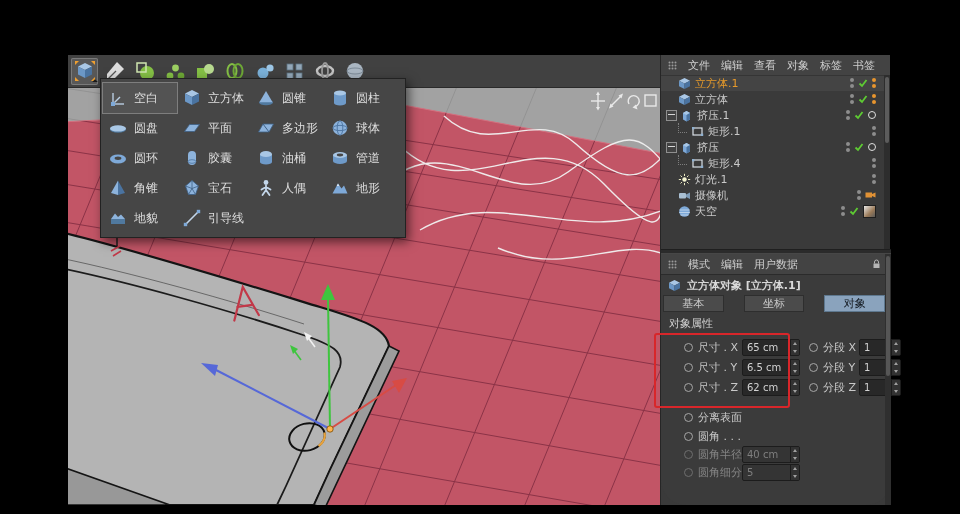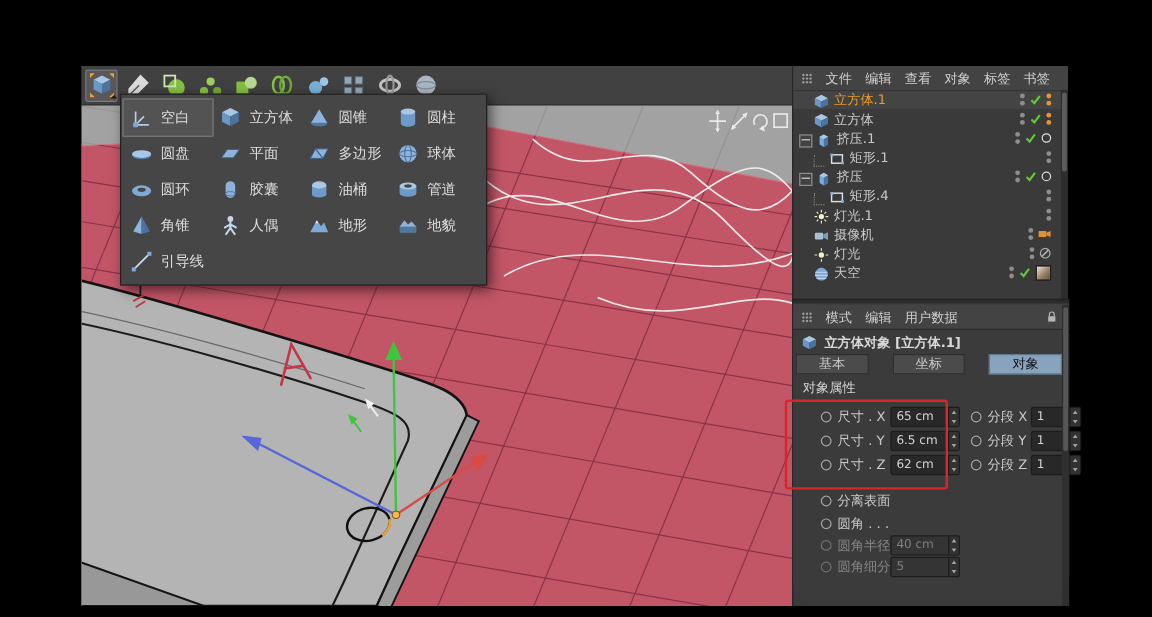--- a/index.html
+++ b/index.html
@@ -28,21 +28,21 @@
   .pal-icon{width:20px;height:20px;flex:0 0 20px;}
 
   
   .rp{position:absolute;left:592px;top:0;width:230px;height:450px;background:#3a3a3a;border-left:1px solid #262626;box-sizing:border-box;}
   .menubar{height:20px;display:flex;align-items:center;gap:11px;padding:0 7px;background:#434343;
            border-bottom:1px solid #2b2b2b;color:#cfcfcf;font-size:11px;position:relative;}
   .menubar .mi{cursor:default;}
   .gridglyph{width:9px;height:9px;flex:0 0 9px;}
 
   .om-list{position:absolute;left:0;top:20px;width:224px;height:174px;overflow:hidden;}
-  .om-row{height:16px;display:flex;align-items:flex-end;padding-left:5px;font-size:11px;color:#c9c9c9;position:relative;}
+  .om-row{height:16px;display:flex;align-items:center;padding-left:5px;font-size:11px;color:#c9c9c9;position:relative;}
   .om-row.selected{background:rgba(255,255,255,.05);}
   .om-row.selected .oname{color:#e79a2a;}
   .slot{width:12px;flex:0 0 12px;height:12px;position:relative;}
   .exp{width:9px;flex:0 0 9px;height:9px;border:1px solid #8f8f8f;background:#424242;margin-right:3px;position:relative;}
   .exp .minus{position:absolute;left:1px;right:1px;top:3px;height:1px;background:#d6d6d6;}
   .tree-l{width:8px;flex:0 0 8px;height:9px;margin:-7px 4px 0 0;border-left:1px dotted #7e7e7e;border-bottom:1px dotted #7e7e7e;}
   .oicon{width:13px;height:13px;flex:0 0 13px;margin-right:4px;}
   .badges{position:absolute;right:9px;top:0;height:16px;display:flex;align-items:center;gap:4px;}
   .dotpair{display:flex;flex-direction:column;gap:2px;}
   .dot{width:4px;height:4px;border-radius:50%;background:#8d8d8d;}
@@ -361,20 +361,27 @@
     </div>
     <div class="pal-item">
       <svg class="pal-icon" viewBox="0 0 20 20">
         <polygon points="10,2.5 3,15 10,17" fill="#8db3dc"></polygon>
             <polygon points="10,2.5 17,15 10,17" fill="#4a73a0"></polygon>
           </svg>
       <span>角锥</span>
     </div>
     <div class="pal-item">
       <svg class="pal-icon" viewBox="0 0 20 20">
+        <polygon points="10,2.5 16.5,8 13.5,16.5 6.5,16.5 3.5,8" fill="#8db3dc" stroke="#3d5f84" stroke-width="0.8"></polygon>
+        <path d="M3.5 8 L10 10.5 L16.5 8 M10 10.5 L10 2.5 M10 10.5 L6.5 16.5 M10 10.5 L13.5 16.5" stroke="#3d5f84" stroke-width="0.8" fill="none"></path>
+          </svg>
+      <span>宝石</span>
+    </div>
+    <div class="pal-item">
+      <svg class="pal-icon" viewBox="0 0 20 20">
         <circle cx="10" cy="4.5" r="2.4" fill="#c3d6ea"></circle>
         <path d="M10 7.5 V12 M10 9 L5.5 11.5 M10 9 L14.5 11.5 M10 12 L6.5 17 M10 12 L13.5 17" stroke="#c3d6ea" stroke-width="1.8" fill="none" stroke-linecap="round"></path>
           </svg>
       <span>人偶</span>
     </div>
     <div class="pal-item">
       <svg class="pal-icon" viewBox="0 0 20 20">
         <polygon points="2.5,15.5 8,5.5 11.5,10.5 14,7.5 17.5,15.5" fill="#7ea9d8"></polygon>
             <polygon points="8,5.5 9.3,8 6.7,8" fill="#dfe9f4"></polygon>
           </svg>
@@ -583,43 +590,20 @@
                 <i class="dot"></i>
                 <i class="dot"></i>
               </span>
           <svg width="11" height="10">
             <rect x="0.5" y="2.5" width="6.5" height="5" fill="#e09135"></rect>
                 <polygon points="7,4 10.5,2.5 10.5,7.5 7,6" fill="#e09135"></polygon>
               </svg>
         </span>
       </div>
 
-      <div class="om-row">
-        <span class="slot"></span>
-        <svg class="oicon" viewBox="0 0 13 13">
-          <circle cx="6.5" cy="6.5" r="2.2" fill="#f2f2cf"></circle>
-          <g stroke="#e6e6bf" stroke-width="1">
-                <line x1="6.5" y1="0.8" x2="6.5" y2="3"></line>
-                <line x1="6.5" y1="10" x2="6.5" y2="12.2"></line>
-          <line x1="0.8" y1="6.5" x2="3" y2="6.5"></line>
-                <line x1="10" y1="6.5" x2="12.2" y2="6.5"></line>
-              </g>
-            </svg>
-        <span class="oname">灯光</span>
-        <span class="badges">
-          <span class="dotpair">
-                <i class="dot"></i>
-                <i class="dot"></i>
-              </span>
-          <svg width="10" height="10">
-            <circle cx="5" cy="5" r="4" stroke="#b0b0b0" fill="none"></circle>
-                <line x1="2.2" y1="7.8" x2="7.8" y2="2.2" stroke="#b0b0b0" stroke-width="1.3"></line>
-              </svg>
-        </span>
-      </div>
 
       <div class="om-row">
         <span class="slot"></span>
         <svg class="oicon" viewBox="0 0 13 13">
           <circle cx="6.5" cy="6.5" r="5.3" fill="#7ea9d8"></circle>
           <path d="M1.5 5 H11.5 M1.2 7.5 H11.8 M2.5 10 H10.5" stroke="#b9d0e8" stroke-width="1" fill="none"></path>
             </svg>
         <span class="oname">天空</span>
         <span class="badges">
           <span class="dotpair">

